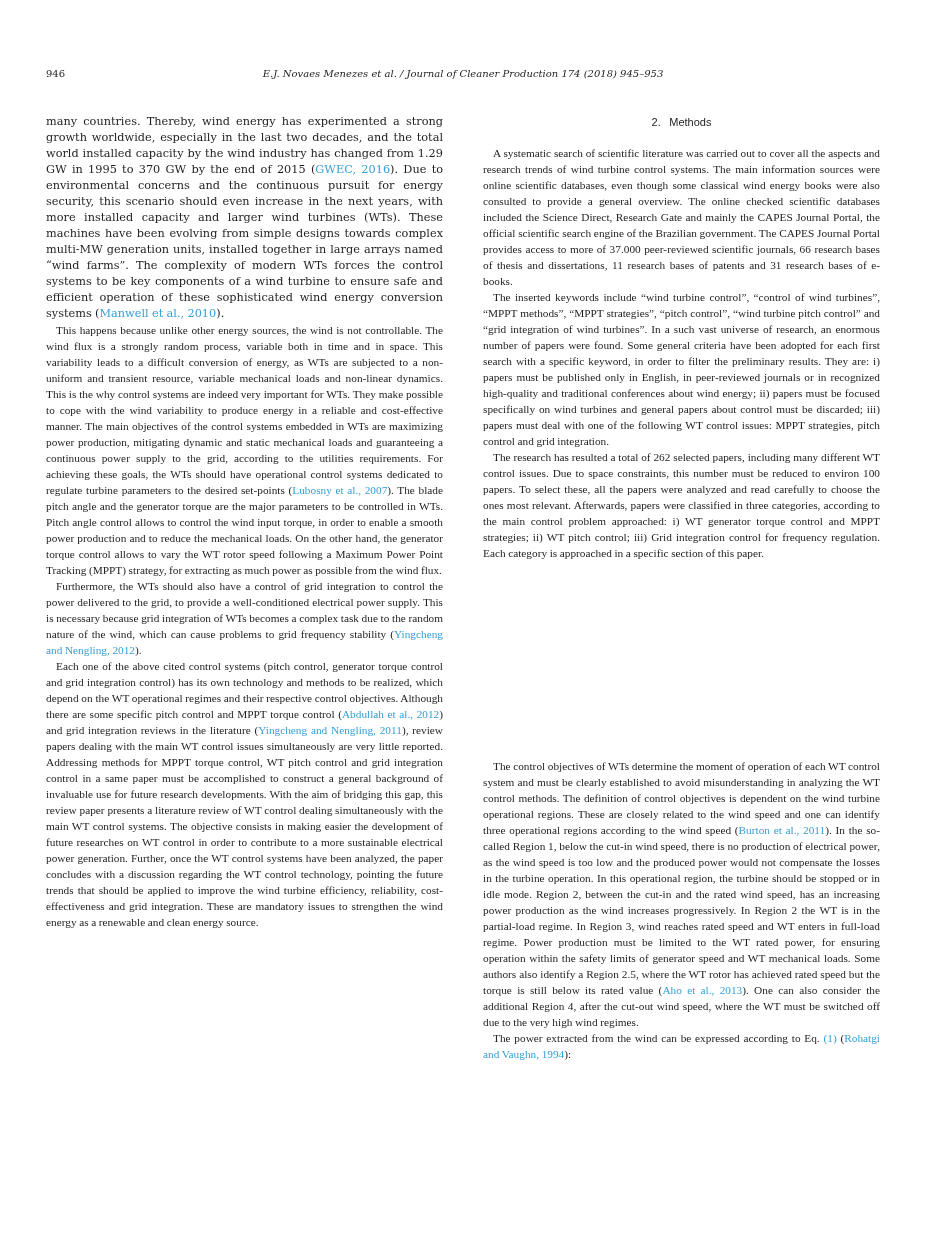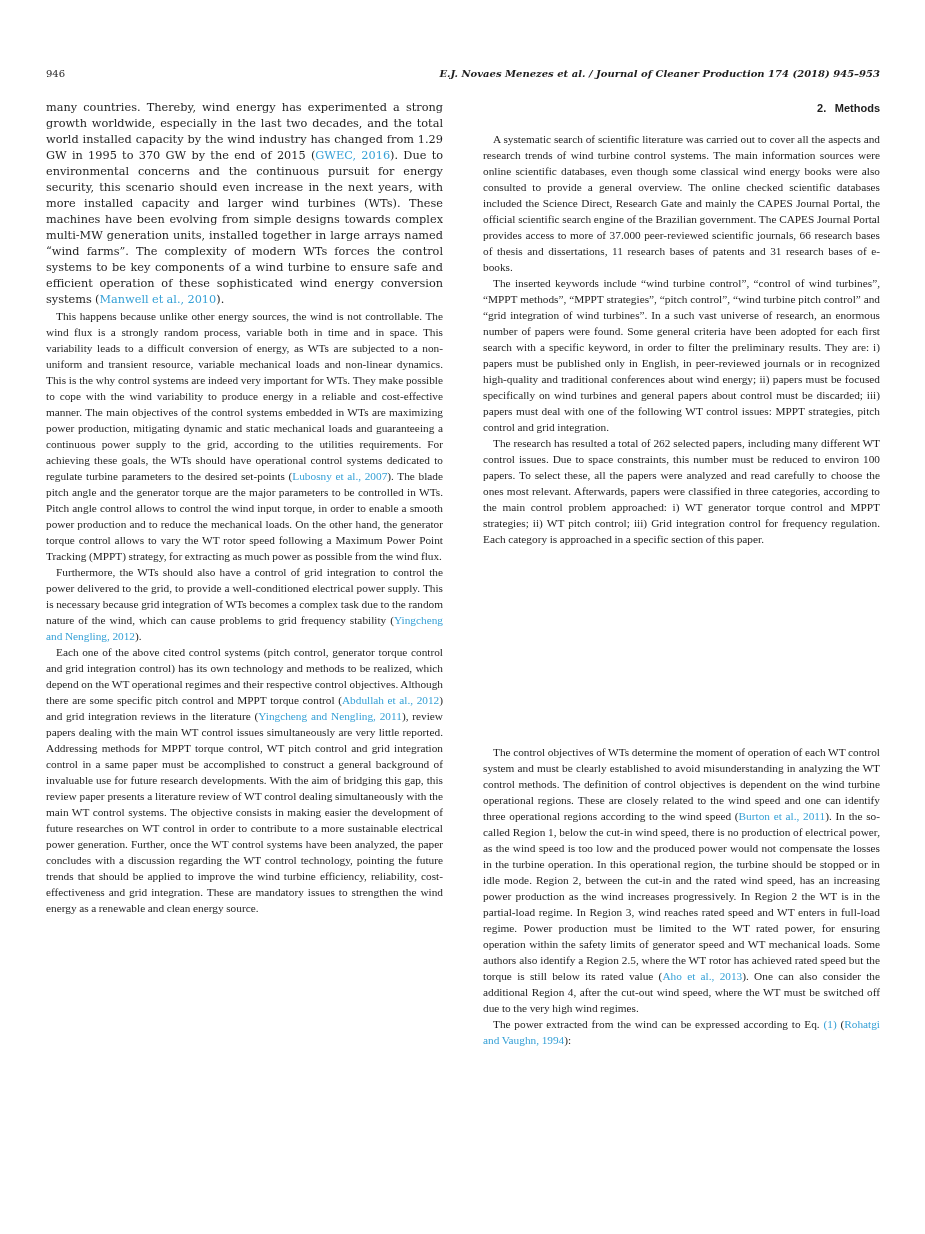--- a/index.html
+++ b/index.html
@@ -6,40 +6,41 @@
   body {
     width:925px; height:1234px;
     background:#ffffff;
     font-family:"DejaVu Serif", serif;
     color:#1e1e1e;
     position:relative;
     overflow:hidden;
   }
   .header { position:absolute; top:68px; left:46px; width:834px; height:16px; font-size:10px; }
   .page-num { position:absolute; left:0; top:0; font-style:normal; }
-  .running-head { display:block; text-align:right; font-style:italic;font-weight:bold; }
+  .running-head { display:block; text-align:center; font-style:italic; }
   .columns { position:absolute; top:100px; left:46px; width:834px; }
   .col {
     font-size:11.3px; line-height:16px;
     text-align:justify;
     hyphens:auto; -webkit-hyphens:auto;
     word-spacing:-0.02em;
+    margin-top:14px;
   }
   .col-left  { position:absolute; left:0;   top:0; width:397px; }
   .col-right { position:absolute; left:437px; top:0; width:397px; }
   .sec-block { position:relative; }
   .sec3 { position:absolute; top:644px; left:0; width:397px; }
   p.para { margin:0; }
   p.para.indent { text-indent:10px;font-family:Liberation Serif, serif; }
   .section-heading {
     font-family:"Liberation Sans", sans-serif;
-    font-weight:bold;
+    font-weight:normal;
     font-size:11px; line-height:16px;
     margin:0 0 15px 0;
-    text-align:right;
+    text-align:center;
     hyphens:none;
   }
   a.cite { color:#35a0d6; text-decoration:none; }
 </style>
 </head>
 <body>
 
 <div>
   <div class="header">
     <span class="page-num">946</span>

